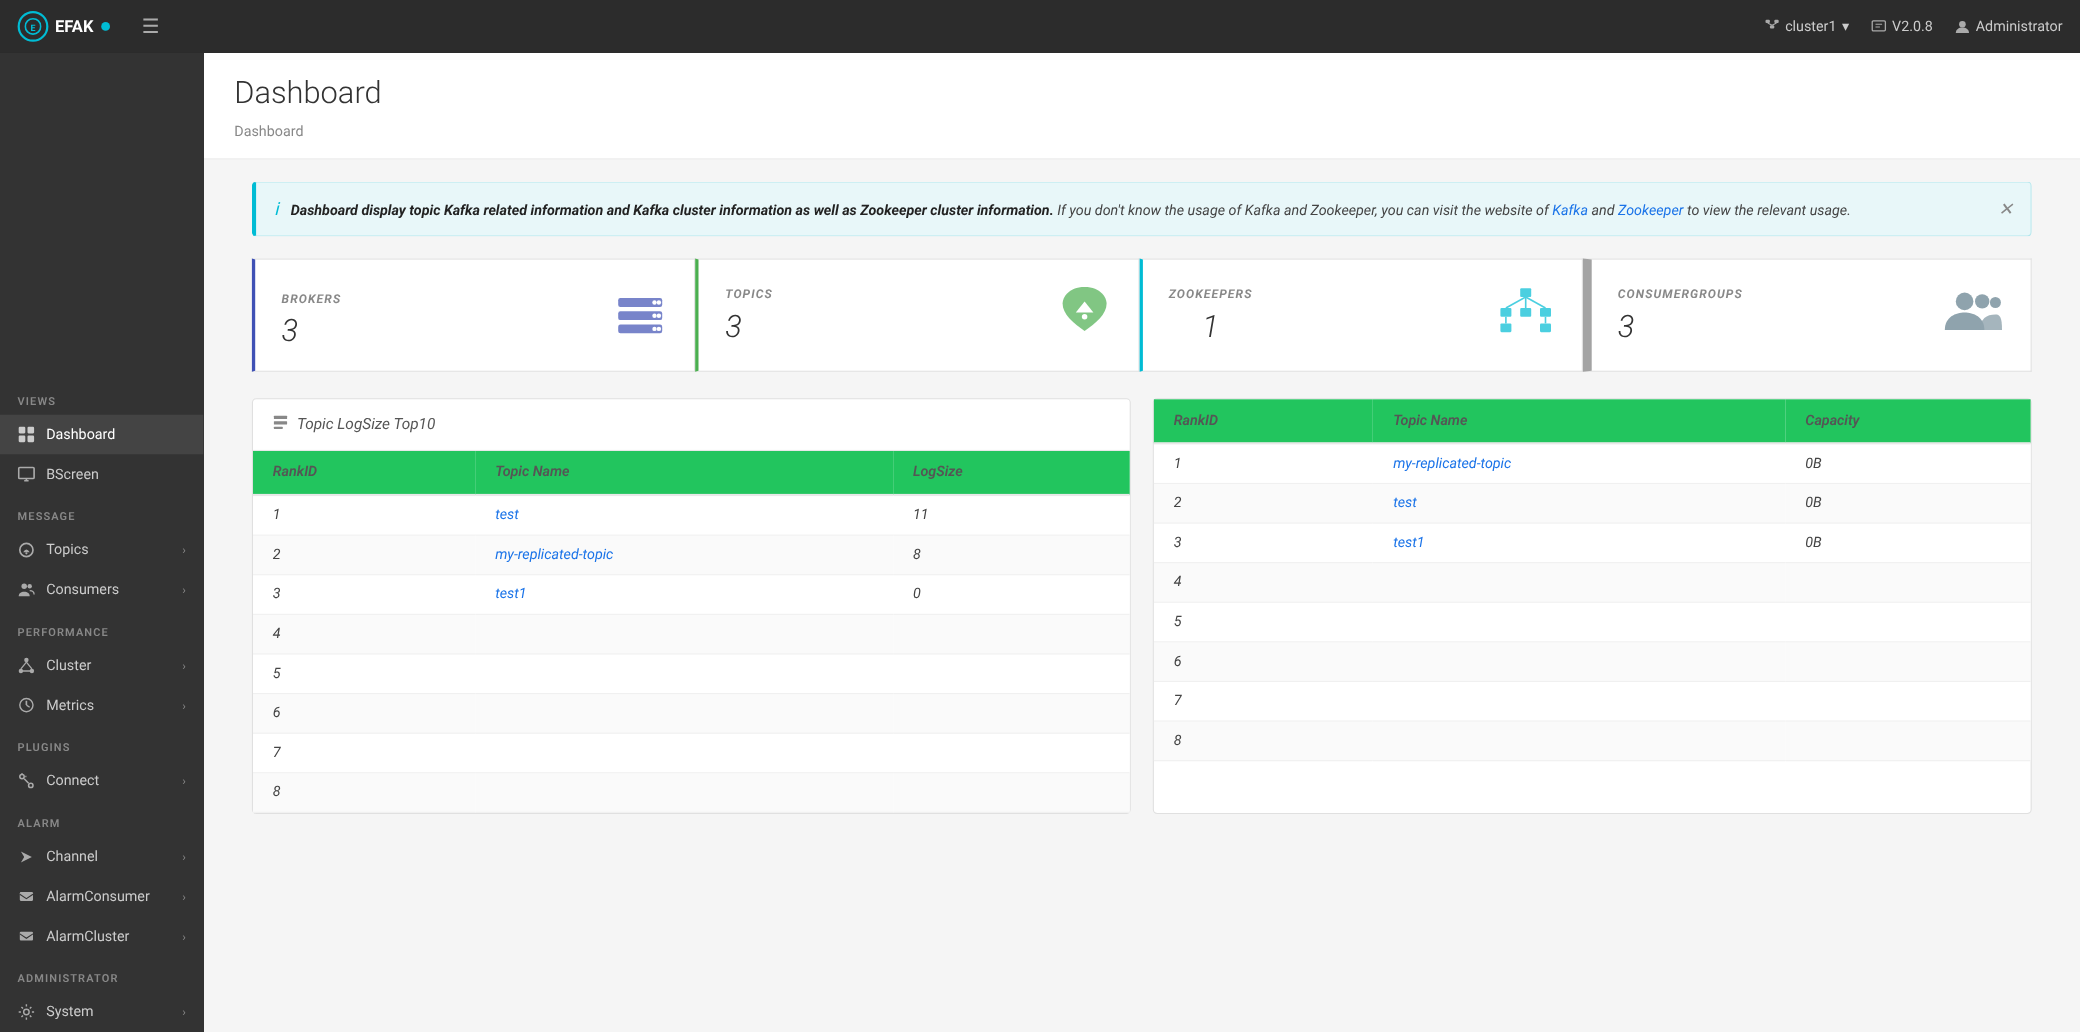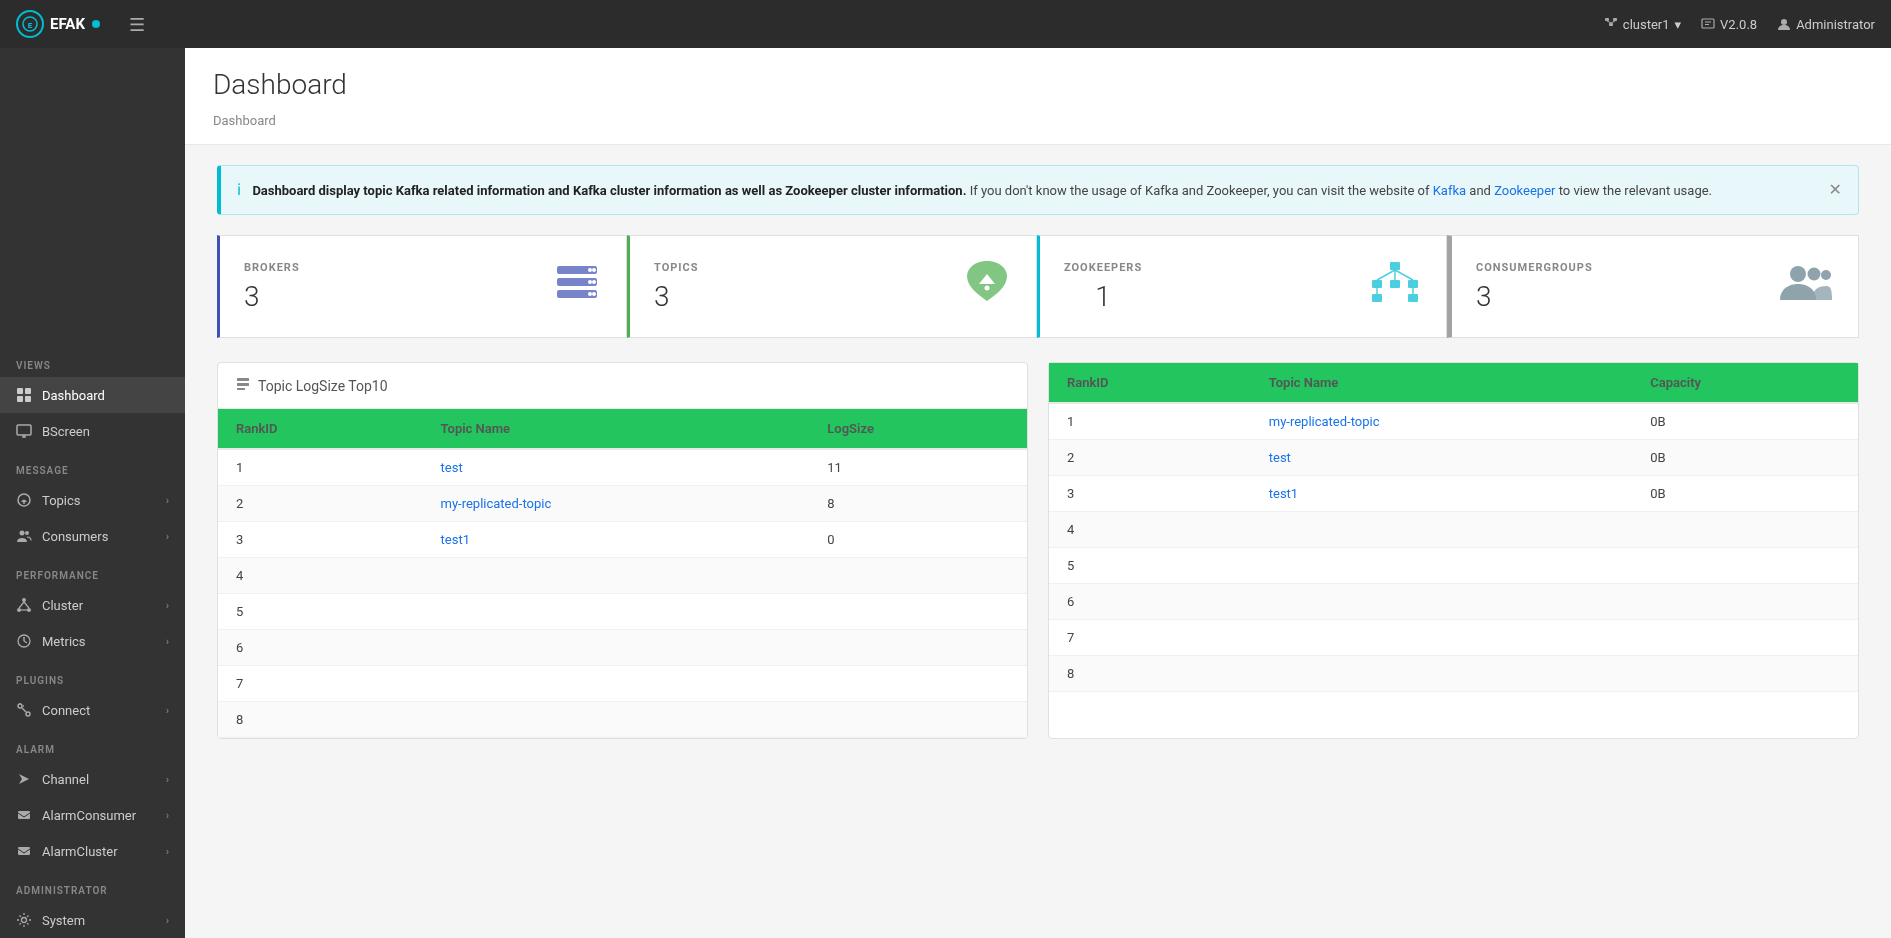--- a/index.html
+++ b/index.html
@@ -47,21 +47,21 @@
       padding: 0;
       background: #f5f5f5;
     }
     .page-header {
       background: #fff; padding: 20px 28px 16px;
       border-bottom: 1px solid #e8e8e8;
     }
     .page-title { font-size: 28px; font-weight: 300; color: #333; }
     .breadcrumb { font-size: 13px; color: #888; margin-top: 4px; padding: 8px 0 0; }
 
-    .content-area { padding: 20px 32px; }
+    .content-area { padding: 20px 44px; font-style: italic; }
 
     
     .alert-banner {
       background: #e8f7f9; border: 1px solid #b2e6ed;
       border-left: 4px solid #00bcd4;
       border-radius: 4px; padding: 12px 16px;
       margin-bottom: 20px; display: flex;
       align-items: flex-start; justify-content: space-between;
       font-size: 13px; color: #444; line-height: 1.5;
     }
@@ -72,24 +72,24 @@
     .alert-icon { color: #00bcd4; margin-right: 8px; font-size: 16px; }
 
     
     .stats-row { display: flex; gap: 0; margin-bottom: 24px; }
     .stat-card {
       flex: 1; background: #fff;
       border: 1px solid #e0e0e0;
       padding: 20px 24px;
       display: flex; align-items: center; justify-content: space-between;
     }
-    .stat-card:first-child { border-left: 3px solid #3f51b5; }
+    .stat-card:first-child { border-left: 3px solid #3f51b5; align-items: flex-end; }
     .stat-card:nth-child(2) { border-left: 3px solid #4caf50; }
     .stat-card:nth-child(3) { border-left: 3px solid #00bcd4; text-align: center; }
-    .stat-card:nth-child(4) { border-left: 5px solid #a3a3a3; }
+    .stat-card:nth-child(4) { border-left: 8px solid #a3a3a3; }
     .stat-label { font-size: 11px; font-weight: 700; color: #888; letter-spacing: 1px; text-transform: uppercase; margin-bottom: 6px; }
     .stat-value { font-size: 28px; font-weight: 300; color: #333; }
     .stat-icon { font-size: 40px; opacity: 0.7; }
     .stat-icon-brokers { color: #3f51b5; }
     .stat-icon-topics { color: #4caf50; font-size: 44px; }
     .stat-icon-zookeepers { color: #00bcd4; font-size: 36px; }
     .stat-icon-consumers { color: #607d8b; font-size: 40px; }
 
     
     .tables-row { display: flex; gap: 20px; }

